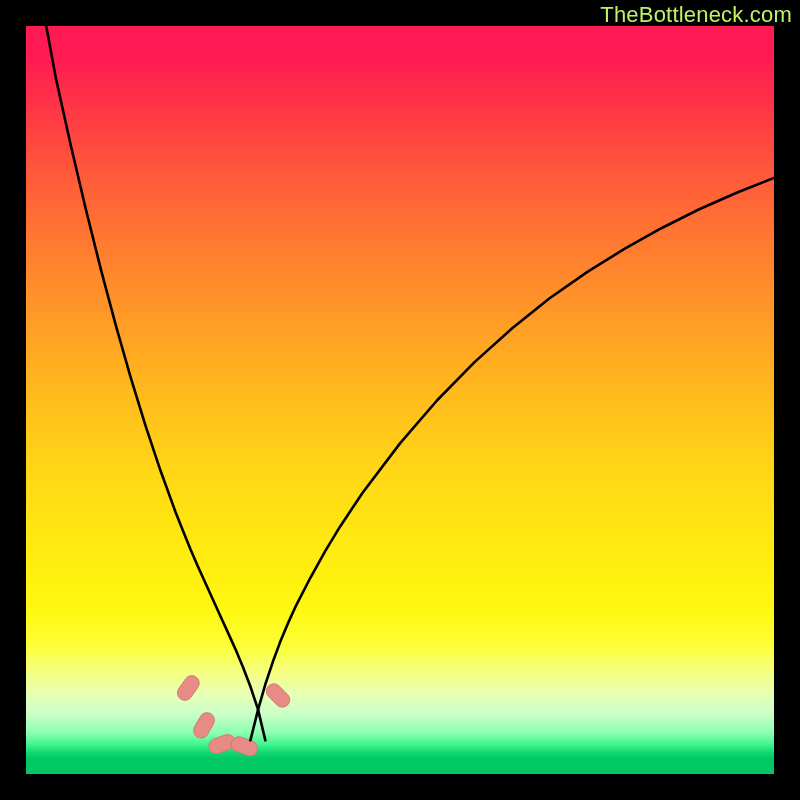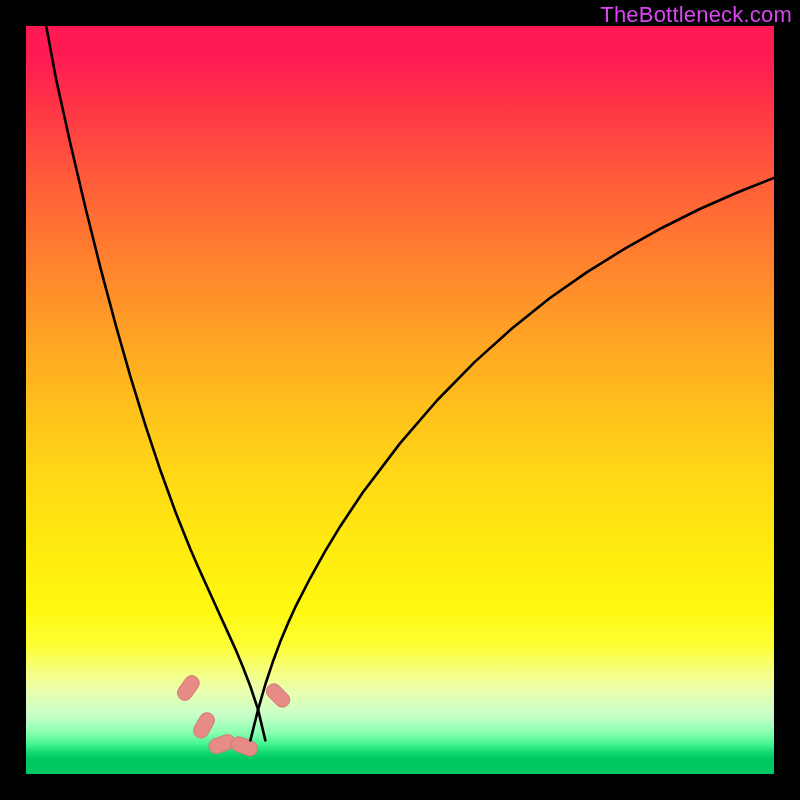--- a/index.html
+++ b/index.html
@@ -57,21 +57,21 @@
     position: absolute;
     inset: 0;
     width: 748px;
     height: 748px;
     display: block;
   }
   .watermark {
     position: absolute;
     top: 2px;
     right: 8px;
-    color: #d946ef;
+    color: #bef264;
     font-size: 22px;
     font-weight: 400;
     letter-spacing: 0.2px;
   }
 </style>
 </head>
 <body>
 
 <div class="frame">
   <div class="plot">

